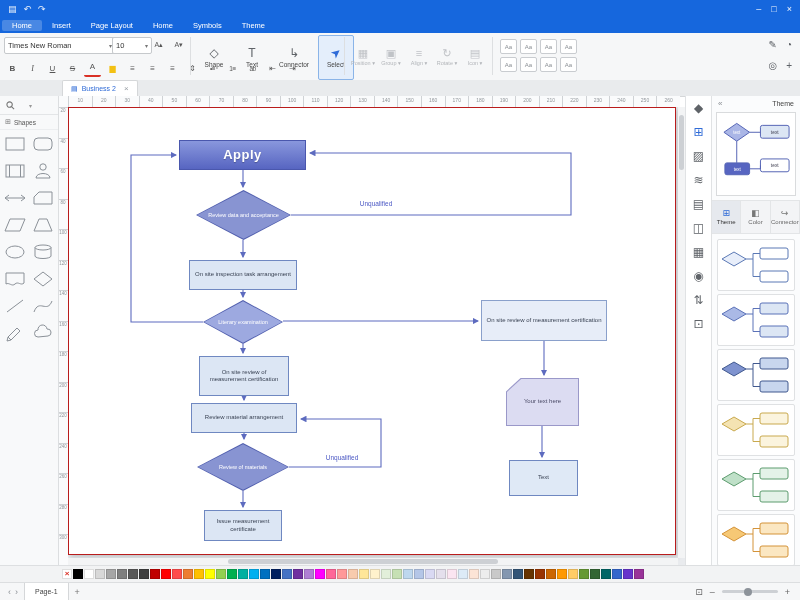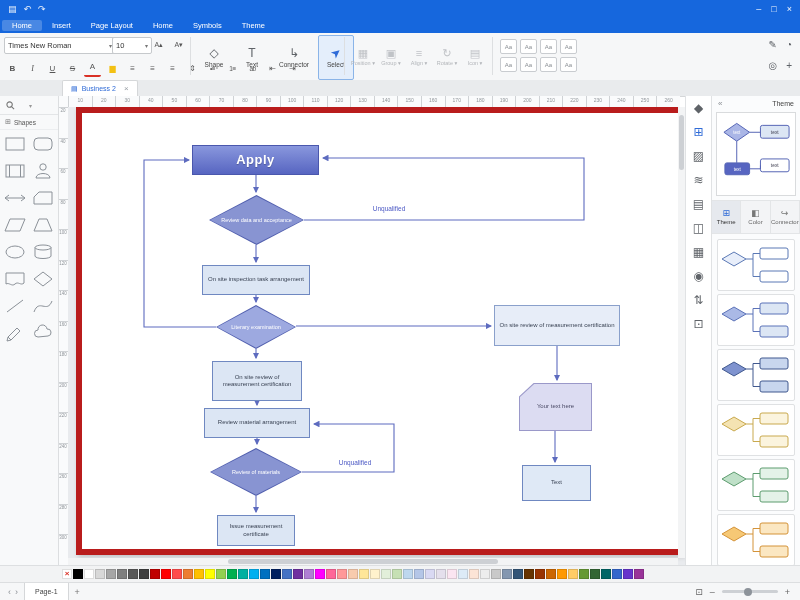--- a/index.html
+++ b/index.html
@@ -58,21 +58,21 @@
   .v-cell{height:30.53px;flex:none;font-size:4.5px;color:#90959a;border-top:1px solid #cfd2d5;display:flex;justify-content:center;box-sizing:border-box;}
   
   .shapes-panel{position:absolute;left:0;top:96px;width:58px;height:469px;background:#f8f9fa;border-right:1px solid #dcdee0;overflow:hidden;}
   .sp-search{height:18px;border-bottom:1px solid #e3e5e7;display:flex;align-items:center;padding:0 6px;gap:14px;}
   .sp-header{height:14px;display:flex;align-items:center;gap:3px;padding:0 5px;font-size:6.5px;color:#555;border-bottom:1px solid #eceef0;}
   .sp-header .hicon{font-size:7px;color:#777;}
   .shape-grid{display:grid;grid-template-columns:28px 28px;justify-content:center;}
   .shape-cell{height:27px;display:flex;align-items:center;justify-content:center;}
   
   .canvas{position:absolute;left:68px;top:107px;width:617px;height:458px;background:#e9ebee;overflow:hidden;}
-  .page{position:absolute;left:8px;top:0;width:608px;height:448px;background:#fff;border:6px solid #b91c1c;box-shadow:2px 2px 5px rgba(0,0,0,.18);box-sizing:border-box;}
+  .page{position:absolute;left:0;top:0;width:608px;height:448px;background:#fff;border:1px solid #b91c1c;box-shadow:2px 2px 5px rgba(0,0,0,.18);box-sizing:border-box;}
   .connectors{position:absolute;left:0;top:0;}
   .node{position:absolute;display:flex;align-items:center;justify-content:center;text-align:center;font-size:6px;color:#3a4354;line-height:1.25;box-sizing:border-box;padding:1px 3px;}
   .rect{background:#dce6f4;border:1px solid #6f88c1;}
   .rect-light{background:#e7edf8;border:1px solid #8aa0cb;}
   #n-apply{left:110px;top:32px;width:127px;height:30px;background:linear-gradient(180deg,#8997dd 0%,#5765c1 100%);border:1px solid #4a57ad;color:#fff;font-size:13px;font-weight:bold;letter-spacing:.5px;text-shadow:0 1px 1px rgba(0,0,0,.25);}
   #n-review-data{left:127px;top:82px;width:95px;height:50px;}
   #n-inspection{left:120px;top:152px;width:108px;height:30px;}
   #n-literary{left:134px;top:192px;width:80px;height:44px;}
   #n-review-right{left:412px;top:192px;width:126px;height:41px;}
   #n-review-left{left:130px;top:248px;width:90px;height:40px;}

